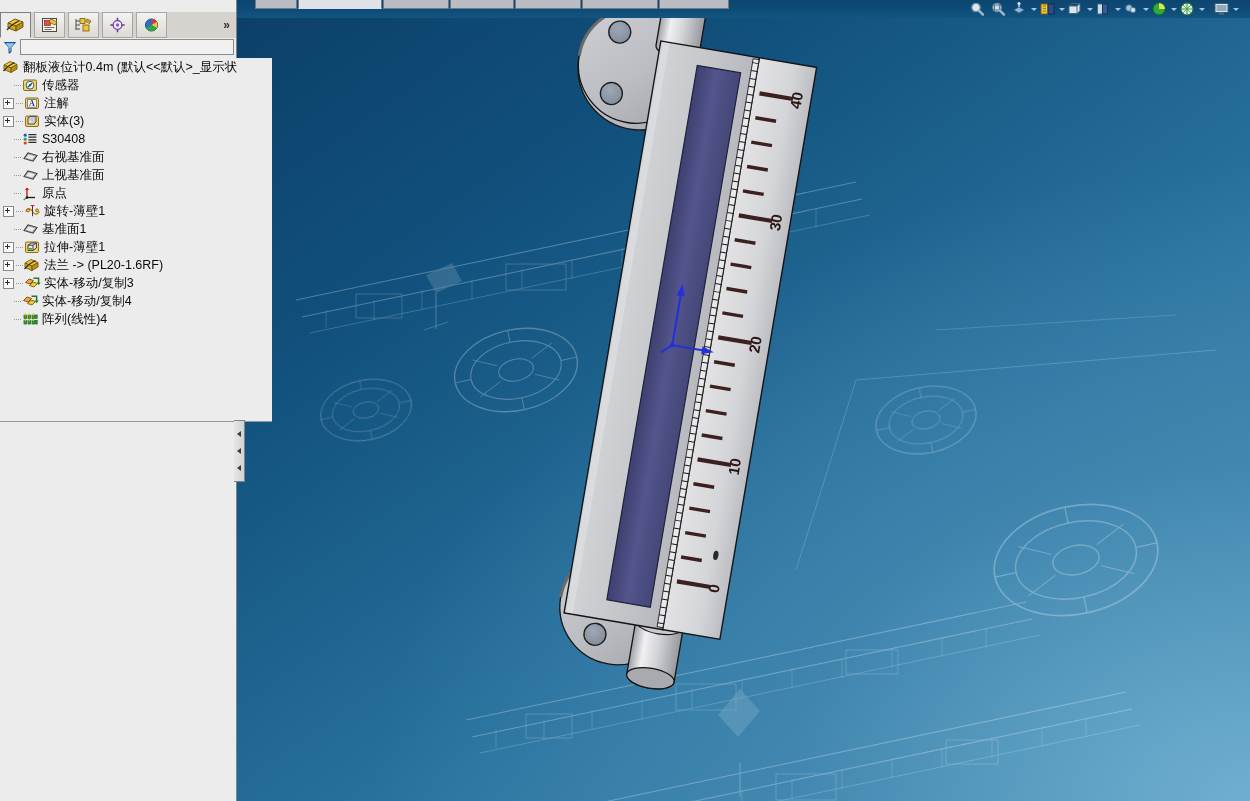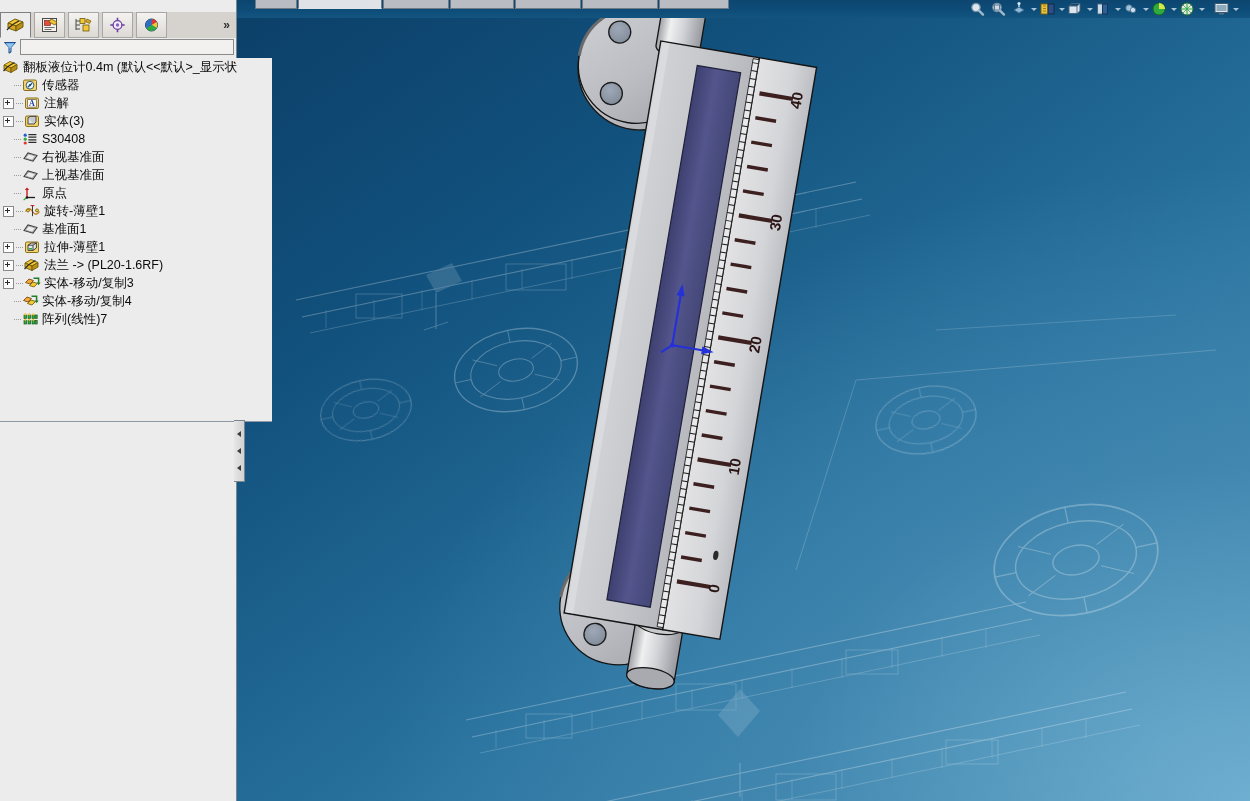--- a/index.html
+++ b/index.html
@@ -747,21 +747,21 @@
               </g>
               <g fill="#f2c733">
                 <circle cx="3.3" cy="3.4" r="1.1"></circle>
                 <circle cx="7.3" cy="3.4" r="1.1"></circle>
                 <circle cx="11.3" cy="3.4" r="1.1"></circle>
                 <circle cx="3.3" cy="8.8" r="1.1"></circle>
                 <circle cx="7.3" cy="8.8" r="1.1"></circle>
                 <circle cx="11.3" cy="8.8" r="1.1"></circle>
               </g>
             </svg></span>
-          <span class="tlabel">阵列(线性)7</span>
+          <span class="tlabel">阵列(线性)4</span>
         </div>
       </div>
 
     <div id="panelblank"></div>
   </div>
 
   <div id="splitter">
     <span class="sp-arrow"></span>
     <span class="sp-arrow"></span>
     <span class="sp-arrow"></span>

